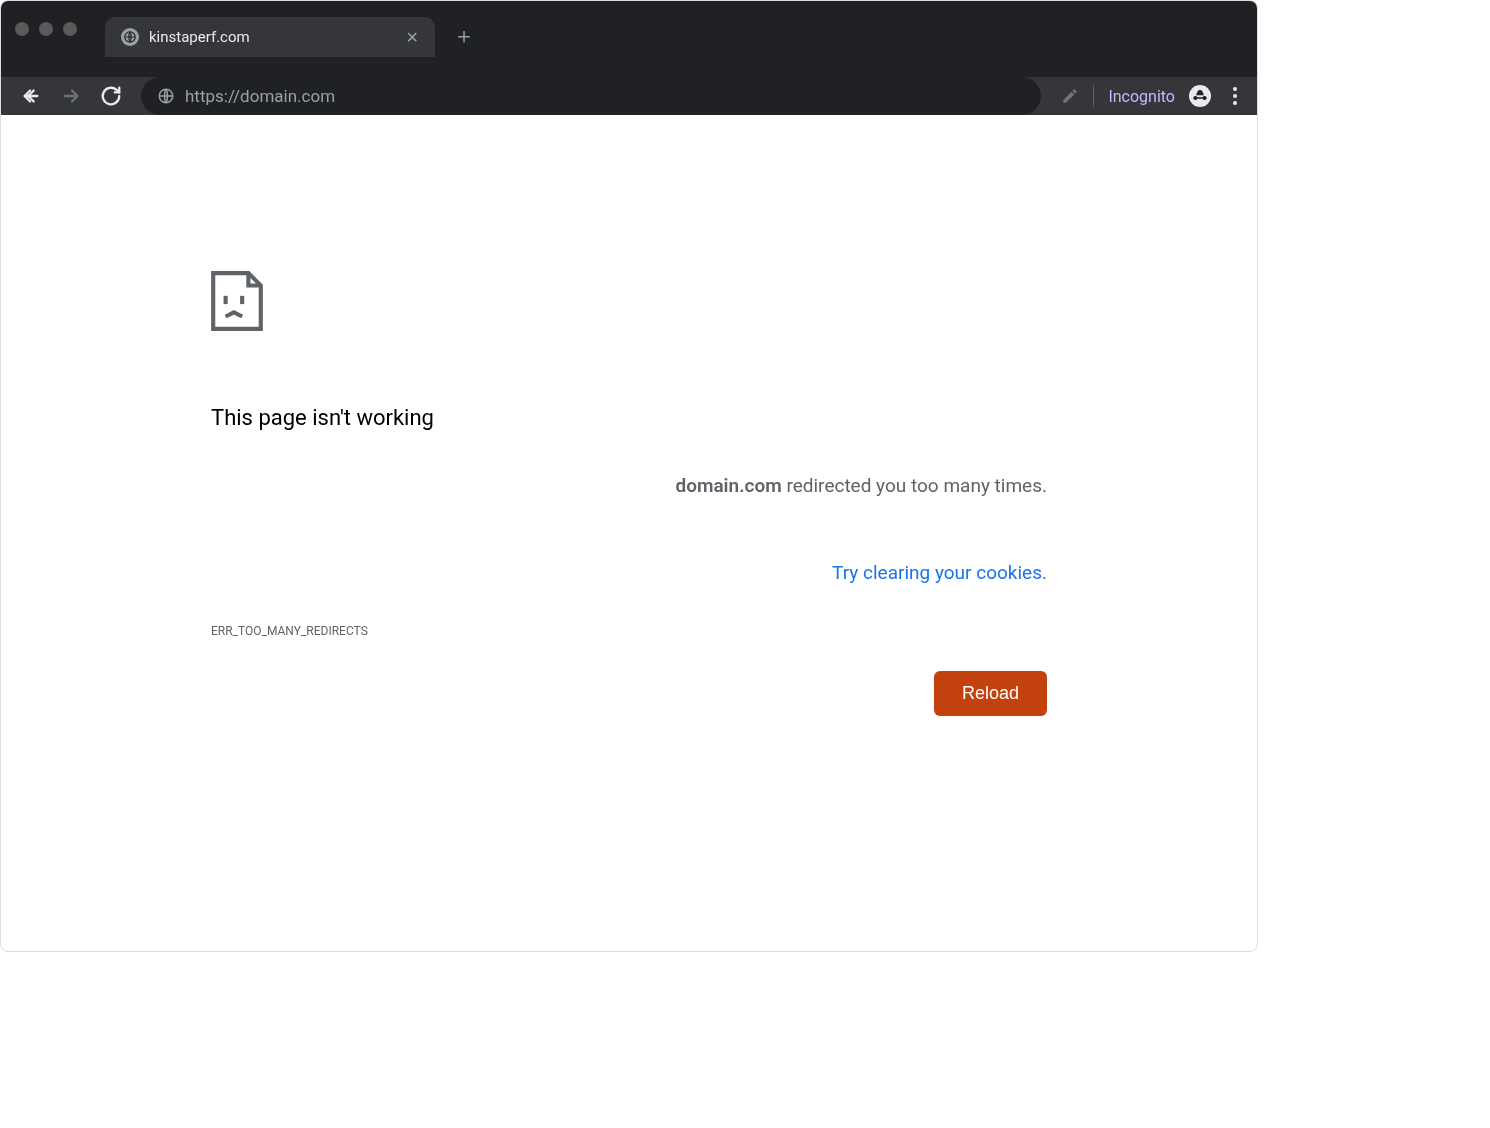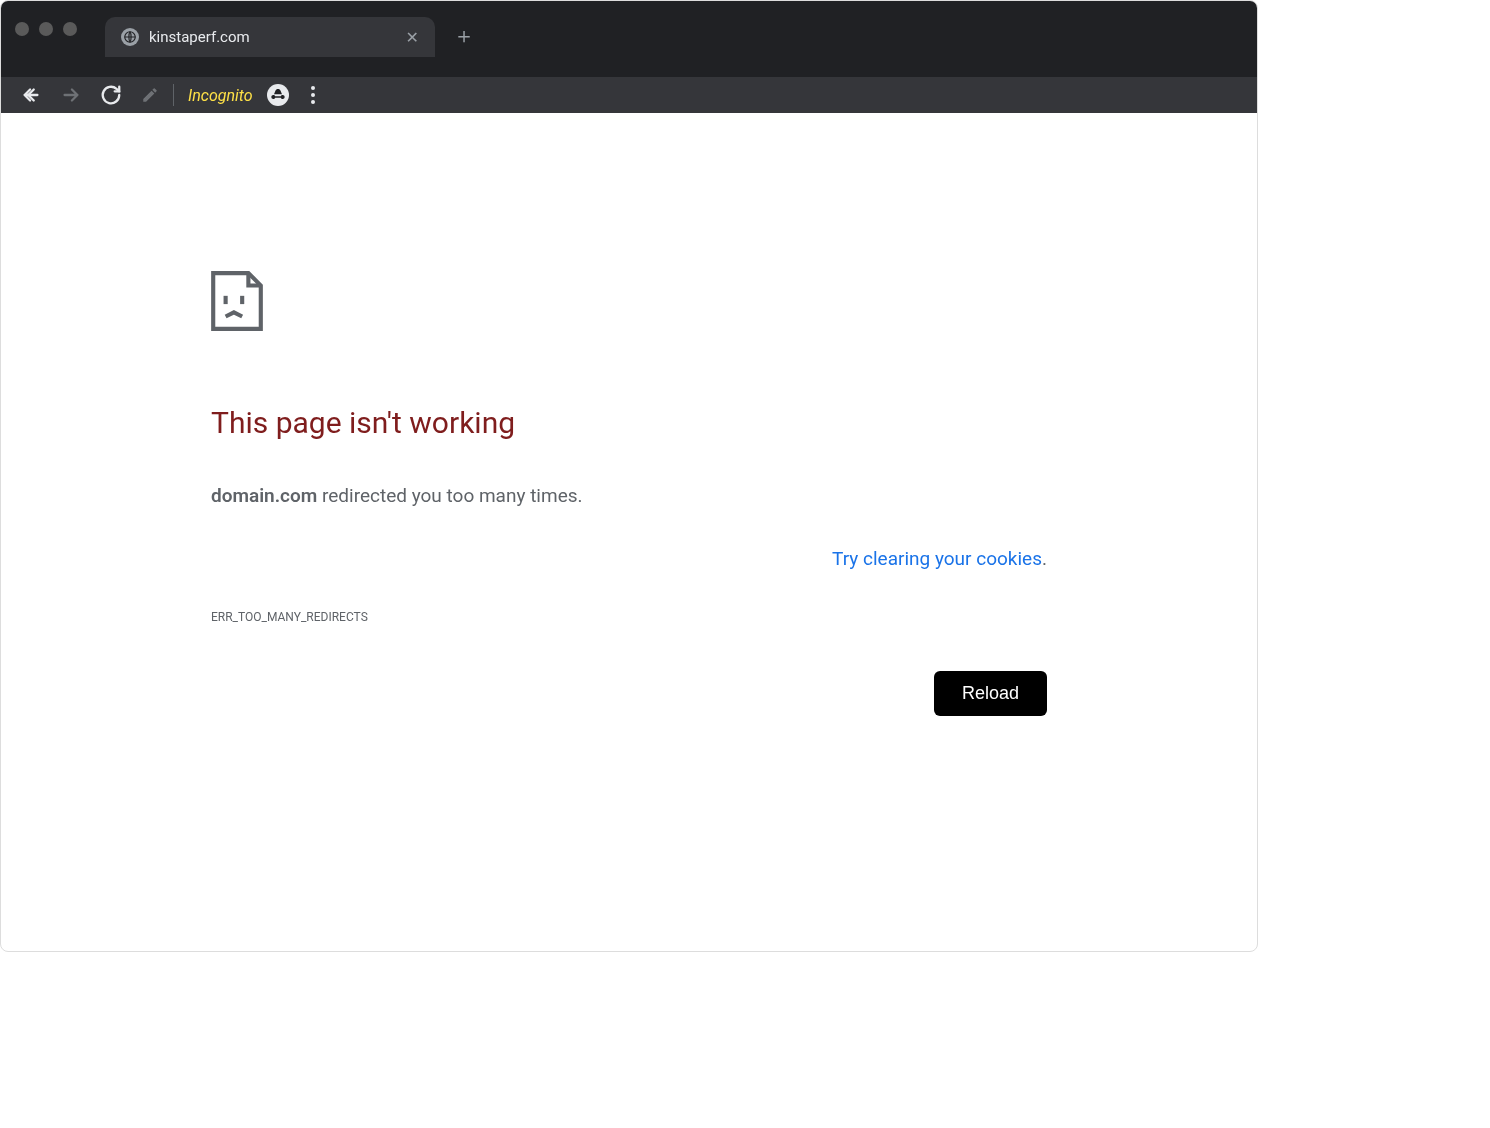--- a/index.html
+++ b/index.html
@@ -120,23 +120,22 @@
     .toolbar-right {
       display: flex;
       align-items: center;
       gap: 14px;
       margin-left: 8px;
     }
     .edit-icon { color: #6e7175; display:flex; }
     .edit-icon svg{width:18px;height:18px;}
     .divider { width:1px; height:22px; background:#5f6368; }
     .incognito-label {
-      color: #fde047;
+      color: #c4b5fd;
       font-size: 16px;
-      font-style: italic;
     }
     .incognito-icon {
       width: 22px; height: 22px;
       background:#e8eaed; border-radius:50%;
       display:flex; align-items:center; justify-content:center;
     }
     .incognito-icon svg{ width:16px; height:16px;}
     .menu-icon {
       color: #e8eaed;
       padding: 6px 8px;
@@ -151,29 +150,30 @@
       height: calc(952px - 110px);
     }
     .sad-page-icon {
       margin-bottom: 70px;
     }
     .sad-page-icon svg {
       width: 52px;
       height: 60px;
     }
     .error-title {
-      font-size: 30px;
-      color: #7f1d1d;
+      font-size: 22px;
+      color: #000000;
       font-weight: 400;
       margin-bottom: 44px;
     }
     .error-desc {
       font-size: 19px;
       color: #5f6368;
-      margin-bottom: 40px;
+      margin-bottom: 64px;
+      text-align: right;
     }
     .error-desc .domain { font-weight: 600; }
     .error-link {
       font-size: 19px;
       margin-bottom: 40px;
       color: #5f6368;
       text-align: right;
     }
     .error-link a {
       color: #1a73e8;
@@ -181,21 +181,21 @@
       cursor: pointer;
     }
     .error-code {
       font-size: 12px;
       color: #5f6368;
     }
     .reload-btn {
       position: absolute;
       right: 210px;
       top: 560px;
-      background: #000000;
+      background: #c2410c;
       color: #fff;
       border: none;
       font-size: 18px;
       padding: 12px 28px;
       border-radius: 6px;
       cursor: pointer;
     }
   </style>
 </head>
 <body>
@@ -231,20 +231,29 @@
     <div class="nav-btn disabled">
       <svg viewBox="0 0 24 24" fill="none" stroke="currentColor" stroke-width="2.5" stroke-linecap="round" stroke-linejoin="round">
           <path d="M5 12h14M13 6l6 6-6 6"></path>
         </svg>
     </div>
     <div class="nav-btn">
       <svg viewBox="0 0 24 24" fill="none" stroke="currentColor" stroke-width="2.5" stroke-linecap="round">
           <path d="M21 12a9 9 0 1 1-3-6.7L21 8"></path>
           <polyline points="21 3 21 8 16 8"></polyline>
         </svg>
+    </div>
+    <div class="address-bar">
+      <span class="url-icon">
+        <svg viewBox="0 0 24 24" fill="none" stroke="currentColor" stroke-width="2">
+          <circle cx="12" cy="12" r="9"></circle>
+          <path d="M3 12h18M12 3c2.5 3 2.5 15 0 18M12 3c-2.5 3-2.5 15 0 18"></path>
+        </svg>
+      </span>
+      <span class="url-text">https://domain.com</span>
     </div>
     <div class="toolbar-right">
       <span class="edit-icon">
         <svg viewBox="0 0 24 24" fill="currentColor">
             <path d="M3 17.25V21h3.75L17.81 9.94l-3.75-3.75L3 17.25zM20.71 7.04a1 1 0 0 0 0-1.41l-2.34-2.34a1 1 0 0 0-1.41 0l-1.83 1.83 3.75 3.75 1.83-1.83z"></path>
           </svg>
       </span>
       <div class="divider"></div>
       <span class="incognito-label">Incognito</span>
       <span class="incognito-icon">

